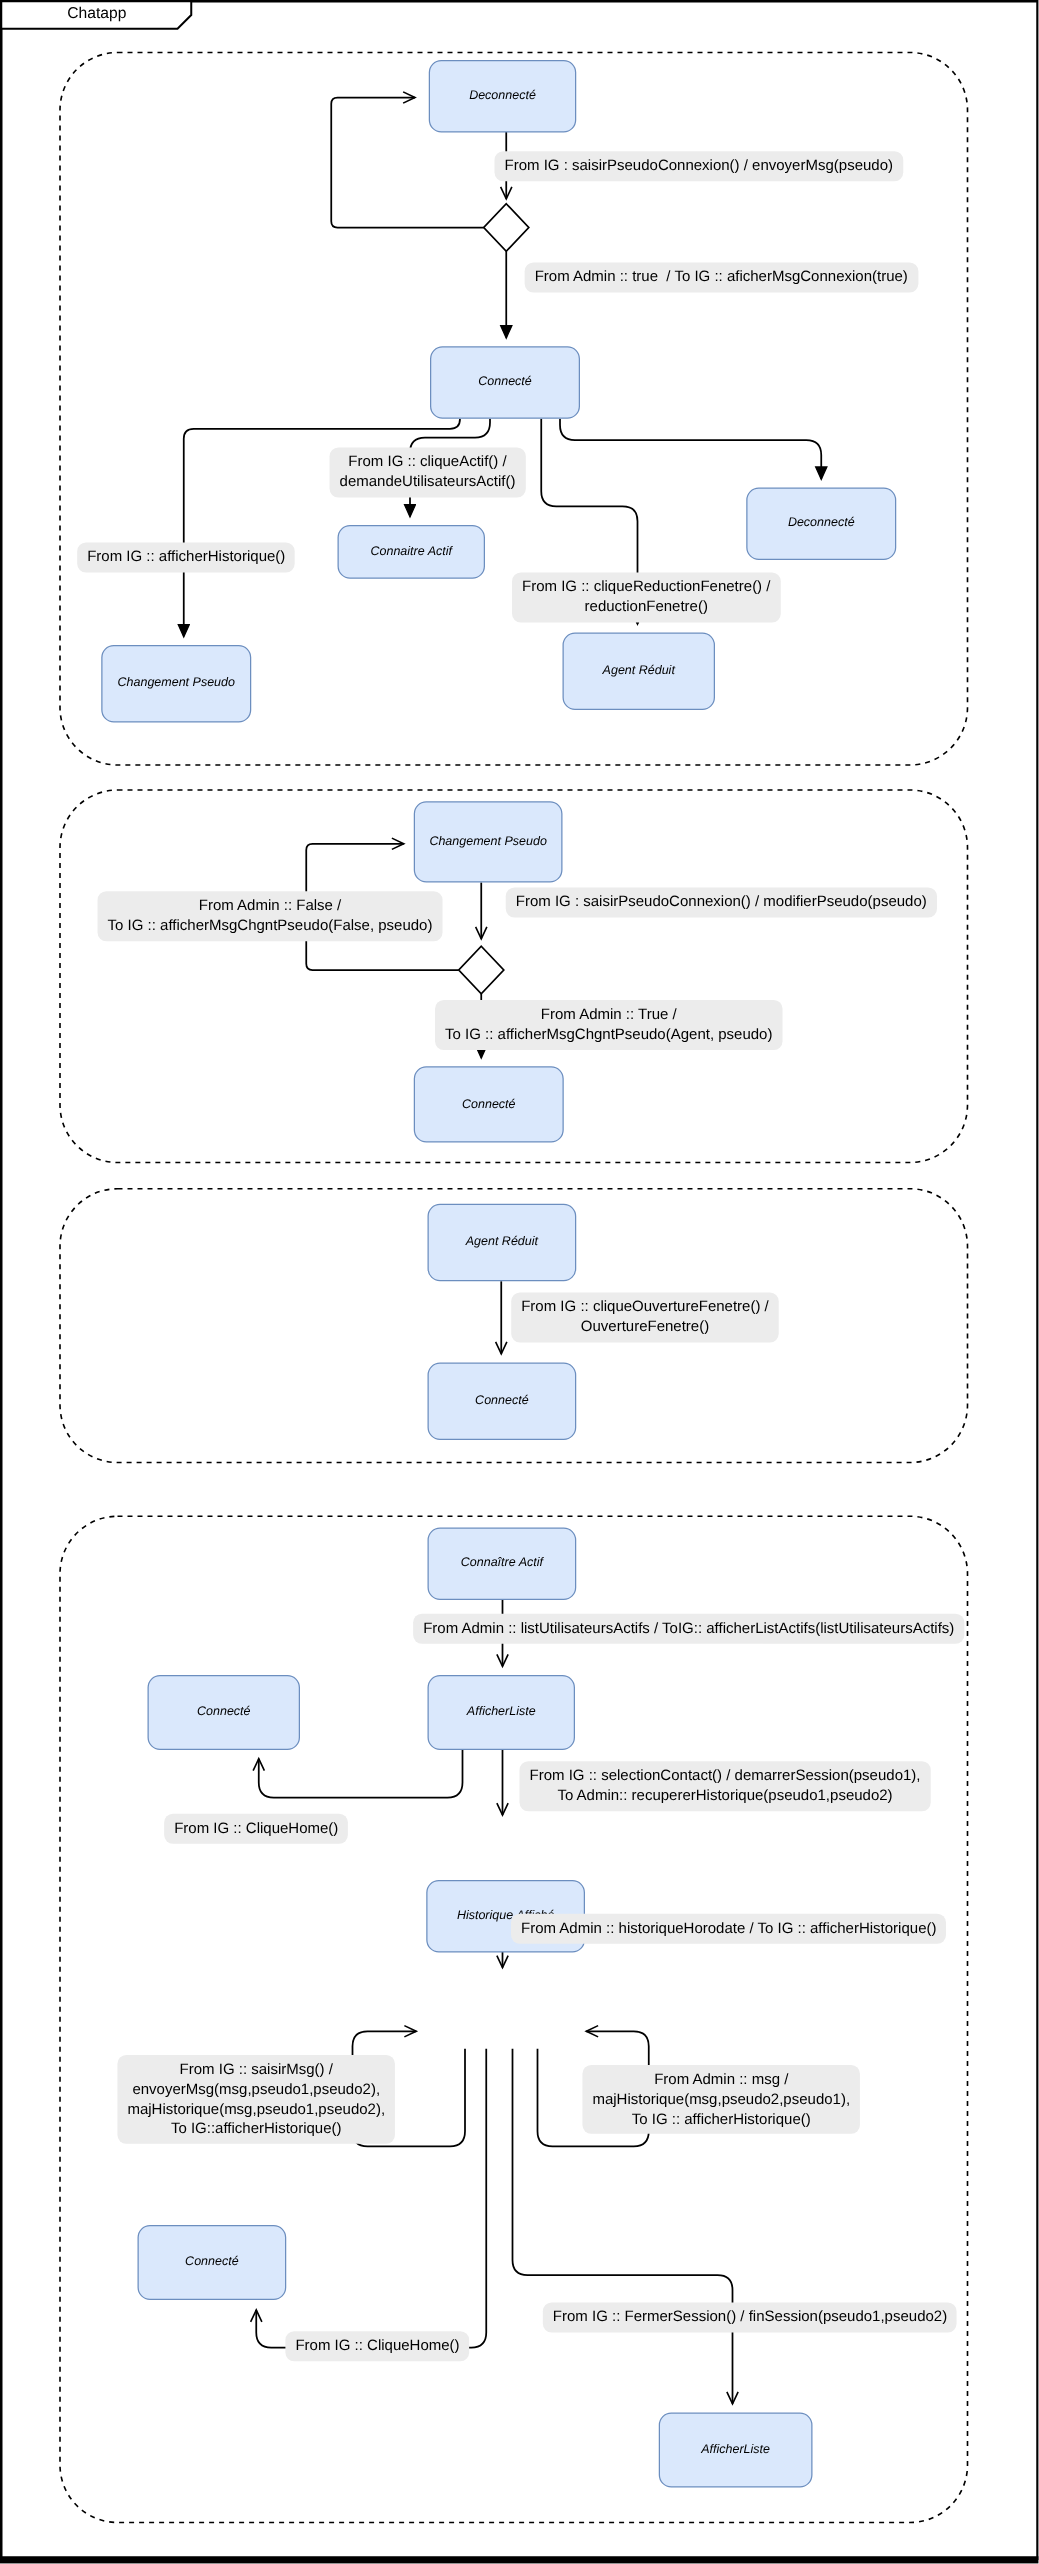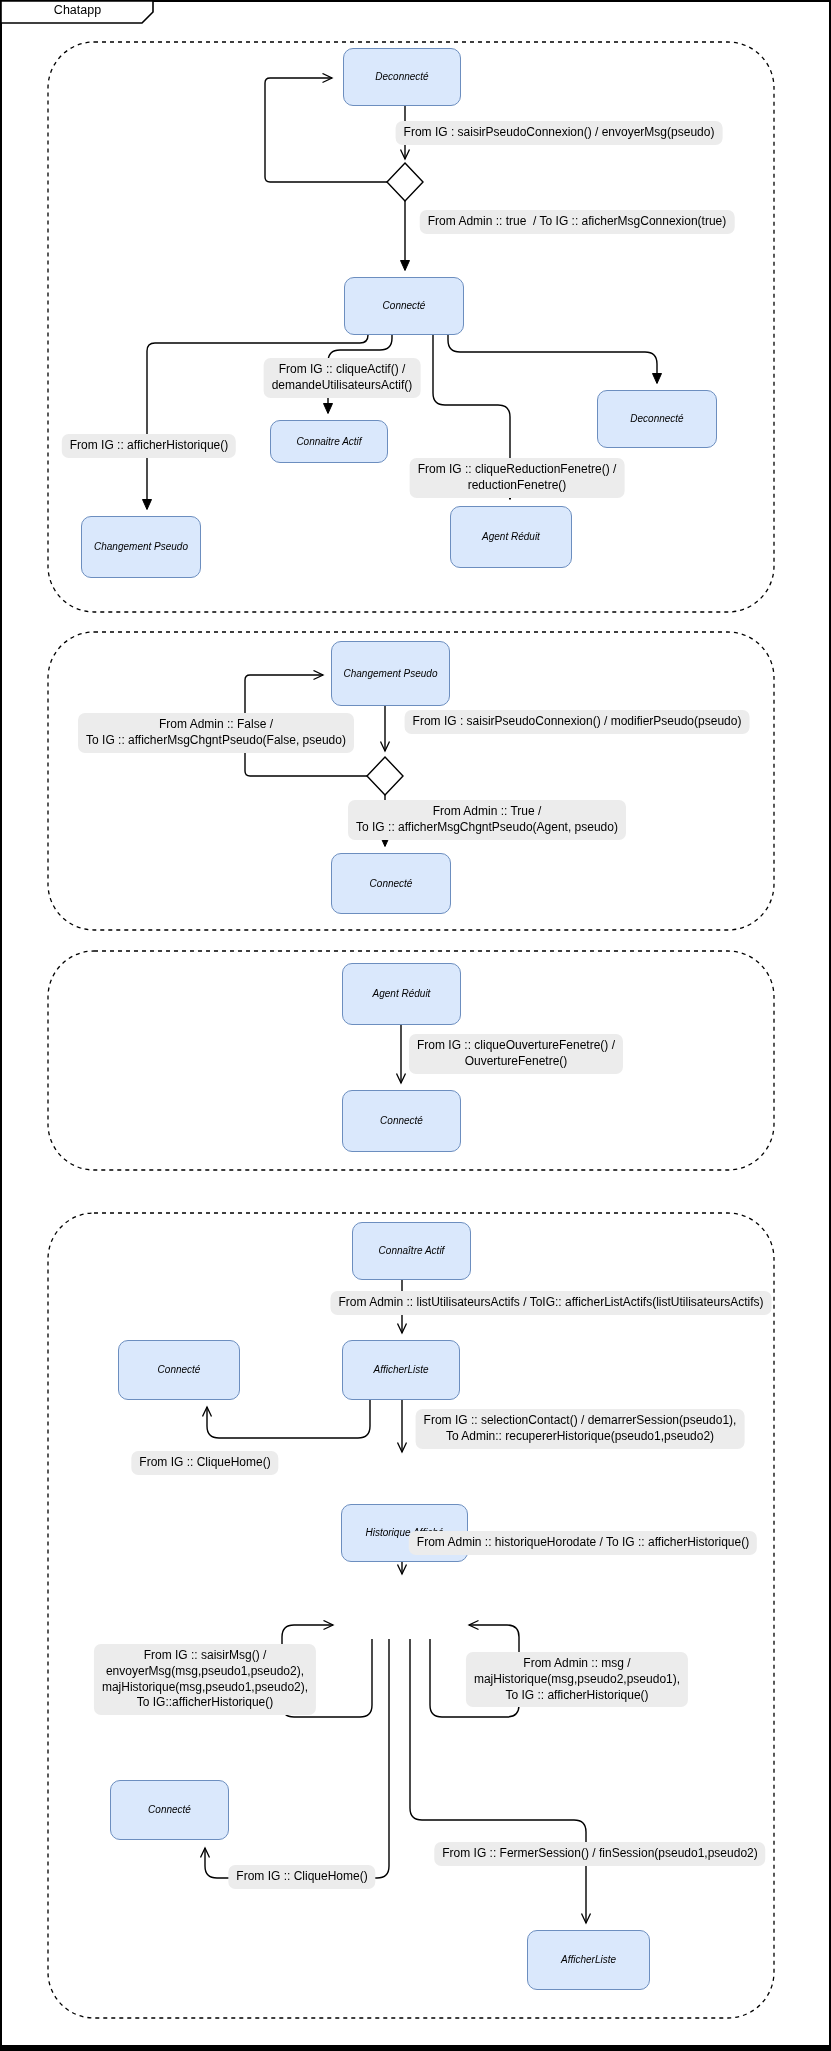--- a/index.html
+++ b/index.html
@@ -98,21 +98,21 @@
   <div class="lbl" style="left:577px;top:710px">From IG : saisirPseudoConnexion() / modifierPseudo(pseudo)</div>
   <div class="lbl" style="left:487px;top:800px">From Admin :: True /
 To IG :: afficherMsgChgntPseudo(Agent, pseudo)</div>
 
   <div class="state" style="left:342px;top:963px;width:119px;height:62px">Agent Réduit</div>
   <div class="state" style="left:342px;top:1090px;width:119px;height:62px">Connecté</div>
 
   <div class="lbl" style="left:516px;top:1034px">From IG :: cliqueOuvertureFenetre() /
 OuvertureFenetre()</div>
 
-  <div class="state" style="left:352px;top:1222px;width:119px;height:58px">Connaître Actif</div>
+  <div class="state" style="left:342px;top:1222px;width:119px;height:58px">Connaître Actif</div>
   <div class="state" style="left:118px;top:1340px;width:122px;height:60px">Connecté</div>
   <div class="state" style="left:342px;top:1340px;width:118px;height:60px">AfficherListe</div>
   <div class="state" style="left:341px;top:1504px;width:127px;height:58px">Historique Affiché</div>
   <div class="state" style="left:110px;top:1780px;width:119px;height:60px">Connecté</div>
   <div class="state" style="left:527px;top:1930px;width:123px;height:60px">AfficherListe</div>
 
   <div class="lbl" style="left:551px;top:1291px">From Admin :: listUtilisateursActifs / ToIG:: afficherListActifs(listUtilisateursActifs)</div>
   <div class="lbl" style="left:580px;top:1409px">From IG :: selectionContact() / demarrerSession(pseudo1),
 To Admin:: recupererHistorique(pseudo1,pseudo2)</div>
   <div class="lbl" style="left:205px;top:1451px">From IG :: CliqueHome()</div>

